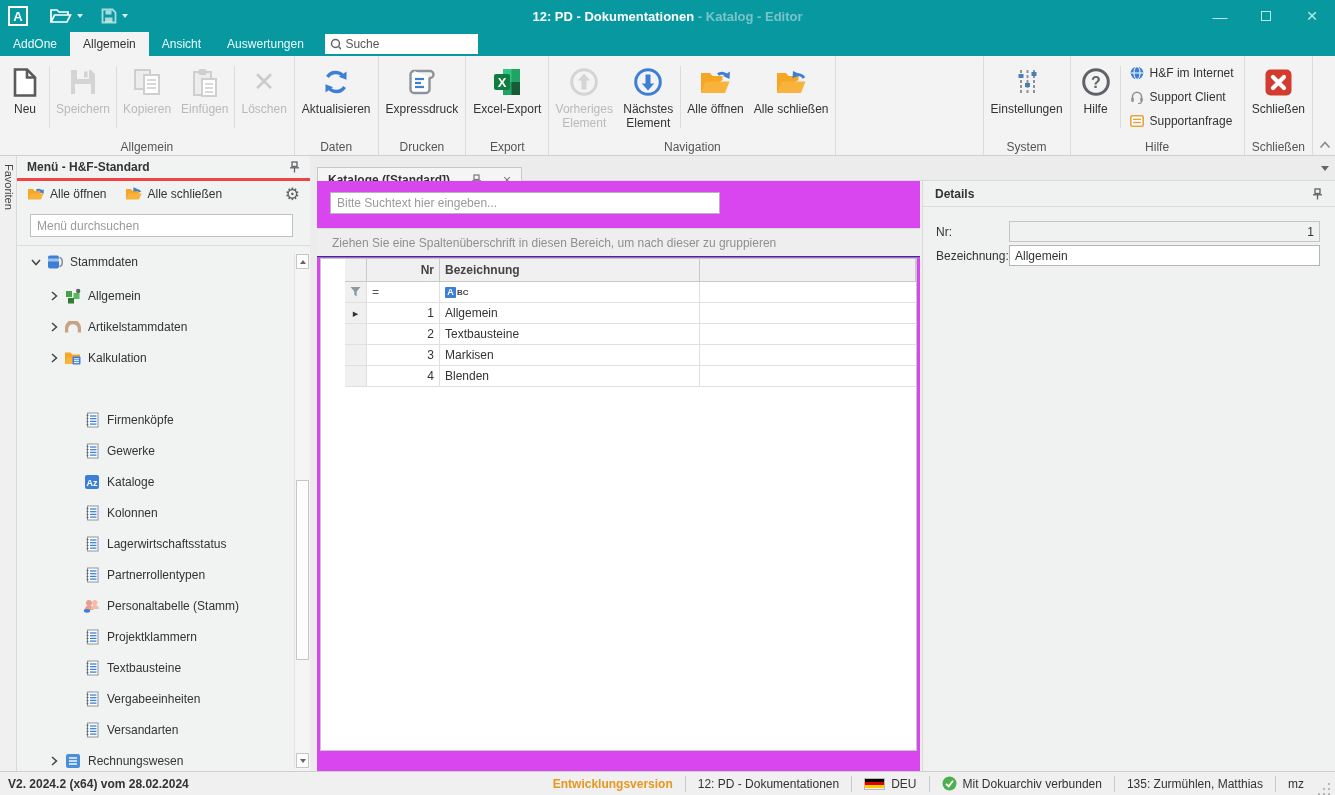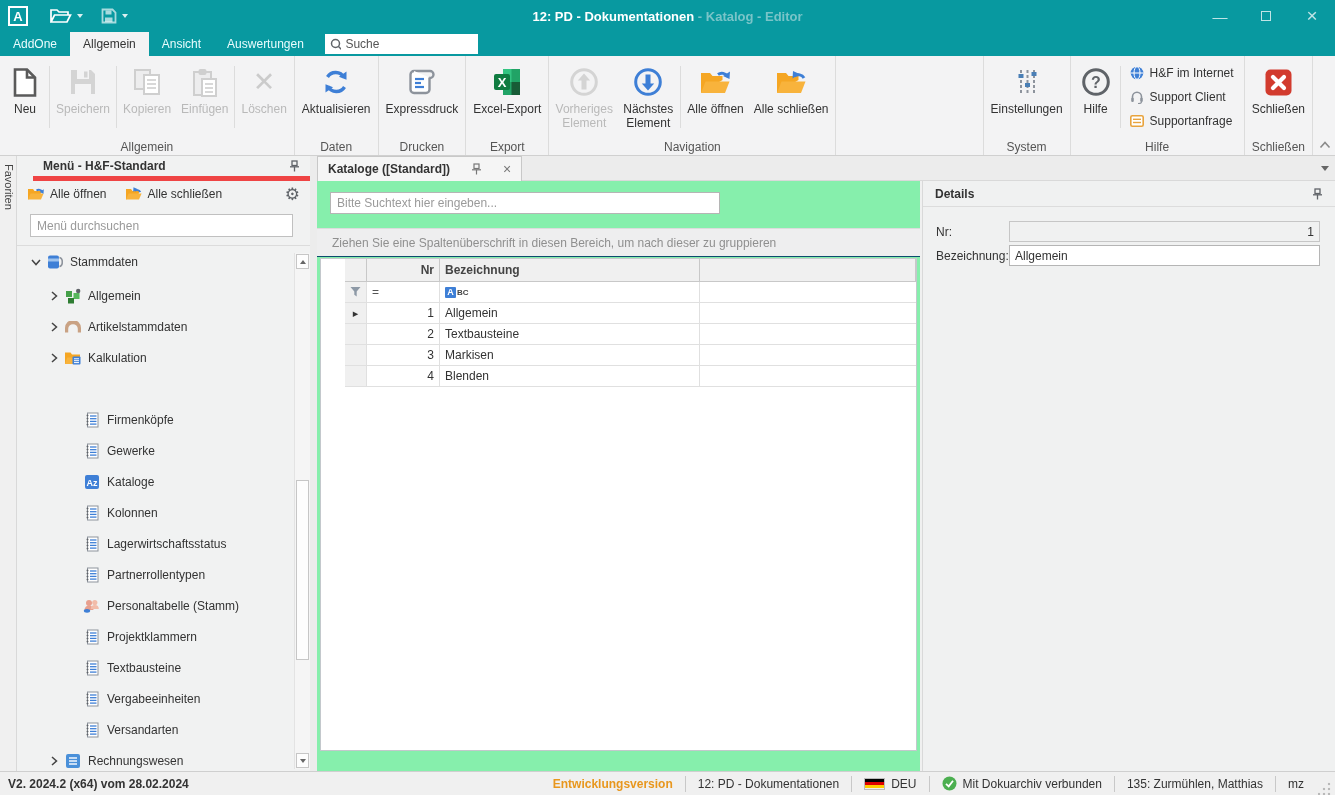--- a/index.html
+++ b/index.html
@@ -50,21 +50,21 @@
 
   
   #workspace { position:absolute; left:0; top:156px; width:1335px; height:615px; background:#f0f0f0; }
 
   
   #favstrip { position:absolute; left:0; top:0; width:17px; height:615px; background:#f0f0f0; border-right:1px solid #d9d9d9; }
   #favstrip .vtext { writing-mode:vertical-rl; font-size:11px; color:#444; margin:8px auto 0 auto; display:block; width:14px; text-align:left;}
 
   
   #sidebar { position:absolute; left:17px; top:0; width:293px; height:615px; background:#f1f2f2; }
-  #sb-header { position:absolute; left:16px; top:0; right:0; height:25px; border-bottom:5px solid #ef4444;
+  #sb-header { position:absolute; left:0; top:0; right:0; height:25px; border-bottom:3px solid #ef4444;
     display:flex; align-items:center; padding:0 10px; font-weight:bold; }
   #sb-header .pin { margin-left:auto; }
   #sb-toolbar { position:absolute; left:0; top:25px; right:0; height:26px; display:flex; align-items:center; padding:0 10px; gap:18px;}
   .linkbtn { display:flex; align-items:center; gap:6px; }
   #sb-gear { margin-left:auto; font-size:17px; color:#5f6368; line-height:17px;}
   #sb-searchwrap { position:absolute; left:0; top:51px; right:0; height:39px; border-bottom:1px solid #dcdcdc; }
   #sb-search { position:absolute; left:13px; top:7px; width:263px; height:23px; border:1px solid #c0c0c0; background:#fff;
     font-size:12px; font-family:inherit; padding:0 6px; color:#333; outline:none;}
   #sb-search::placeholder { color:#9a9a9a; }
   #tree { position:absolute; left:0; top:90px; right:17px; bottom:0; overflow:hidden; }
@@ -80,26 +80,26 @@
     display:flex; align-items:center; justify-content:center;}
   .tri-up { width:0;height:0;border-left:3.5px solid transparent;border-right:3.5px solid transparent;border-bottom:4px solid #666;}
   .tri-dn { width:0;height:0;border-left:3.5px solid transparent;border-right:3.5px solid transparent;border-top:4px solid #666;}
   #tree-thumb { position:absolute; left:1px; width:13px; top:227px; height:180px; background:#fdfdfd; border:1px solid #c6c6c6;}
 
   
   #vsplit { position:absolute; left:310px; top:0; width:7px; height:615px; background:#ececec; }
 
   
   #tabstrip { position:absolute; left:317px; top:0; width:1018px; height:25px; background:#ececec; border-bottom:1px solid #d9d9d9;}
-  #doc-tab { position:absolute; left:0; top:0; height:25px; background:#f5f5f5; border:1px solid #c8c8c8; border-bottom:none;
+  #doc-tab { position:absolute; left:0; top:11px; height:25px; background:#f5f5f5; border:1px solid #c8c8c8; border-bottom:none;
     display:flex; align-items:center; padding:0 10px; gap:21px; font-weight:bold; }
   #doc-tab .dim { font-weight:normal; color:#777; font-size:13px; line-height:12px;}
   #tabstrip-more { position:absolute; right:6px; top:10px; width:0; height:0;
     border-left:4px solid transparent; border-right:4px solid transparent; border-top:5px solid #666;}
-  #mainarea { position:absolute; left:317px; top:25px; width:603px; height:590px; background:#86efac; }
+  #mainarea { position:absolute; left:317px; top:25px; width:603px; height:590px; background:#d946ef; }
   #grid-search { position:absolute; left:13px; top:11px; width:390px; height:22px; border:1px solid #b5b5b5; background:#fff;
     font-size:12px; font-family:inherit; padding:0 6px; color:#333; outline:none;}
   #grid-search::placeholder { color:#9a9a9a; }
   #groupby { position:absolute; left:0; top:47px; width:100%; height:29px; border-top:1px solid #dcdcdc; border-bottom:1px solid #0c4a6e;
     display:flex; align-items:center; padding-left:15px; color:#8f8f8f; background:#eeeeef;}
   #grid { position:absolute; left:3px; top:77px; width:597px; height:493px; background:#fff; border:1px solid #c3c8cc;padding-left:24px; }
   .grow { display:flex; border-bottom:1px solid #e0e0e0; height:21px; }
   .grow.header { background:#f0f0f0; height:23px; border-bottom:1px solid #c8c8c8; font-weight:bold; color:#444;}
   .gcell { display:flex; align-items:center; padding:0 5px; border-right:1px solid #e0e0e0; overflow:hidden;}
   .grow.header .gcell { border-right:1px solid #c8c8c8; }

